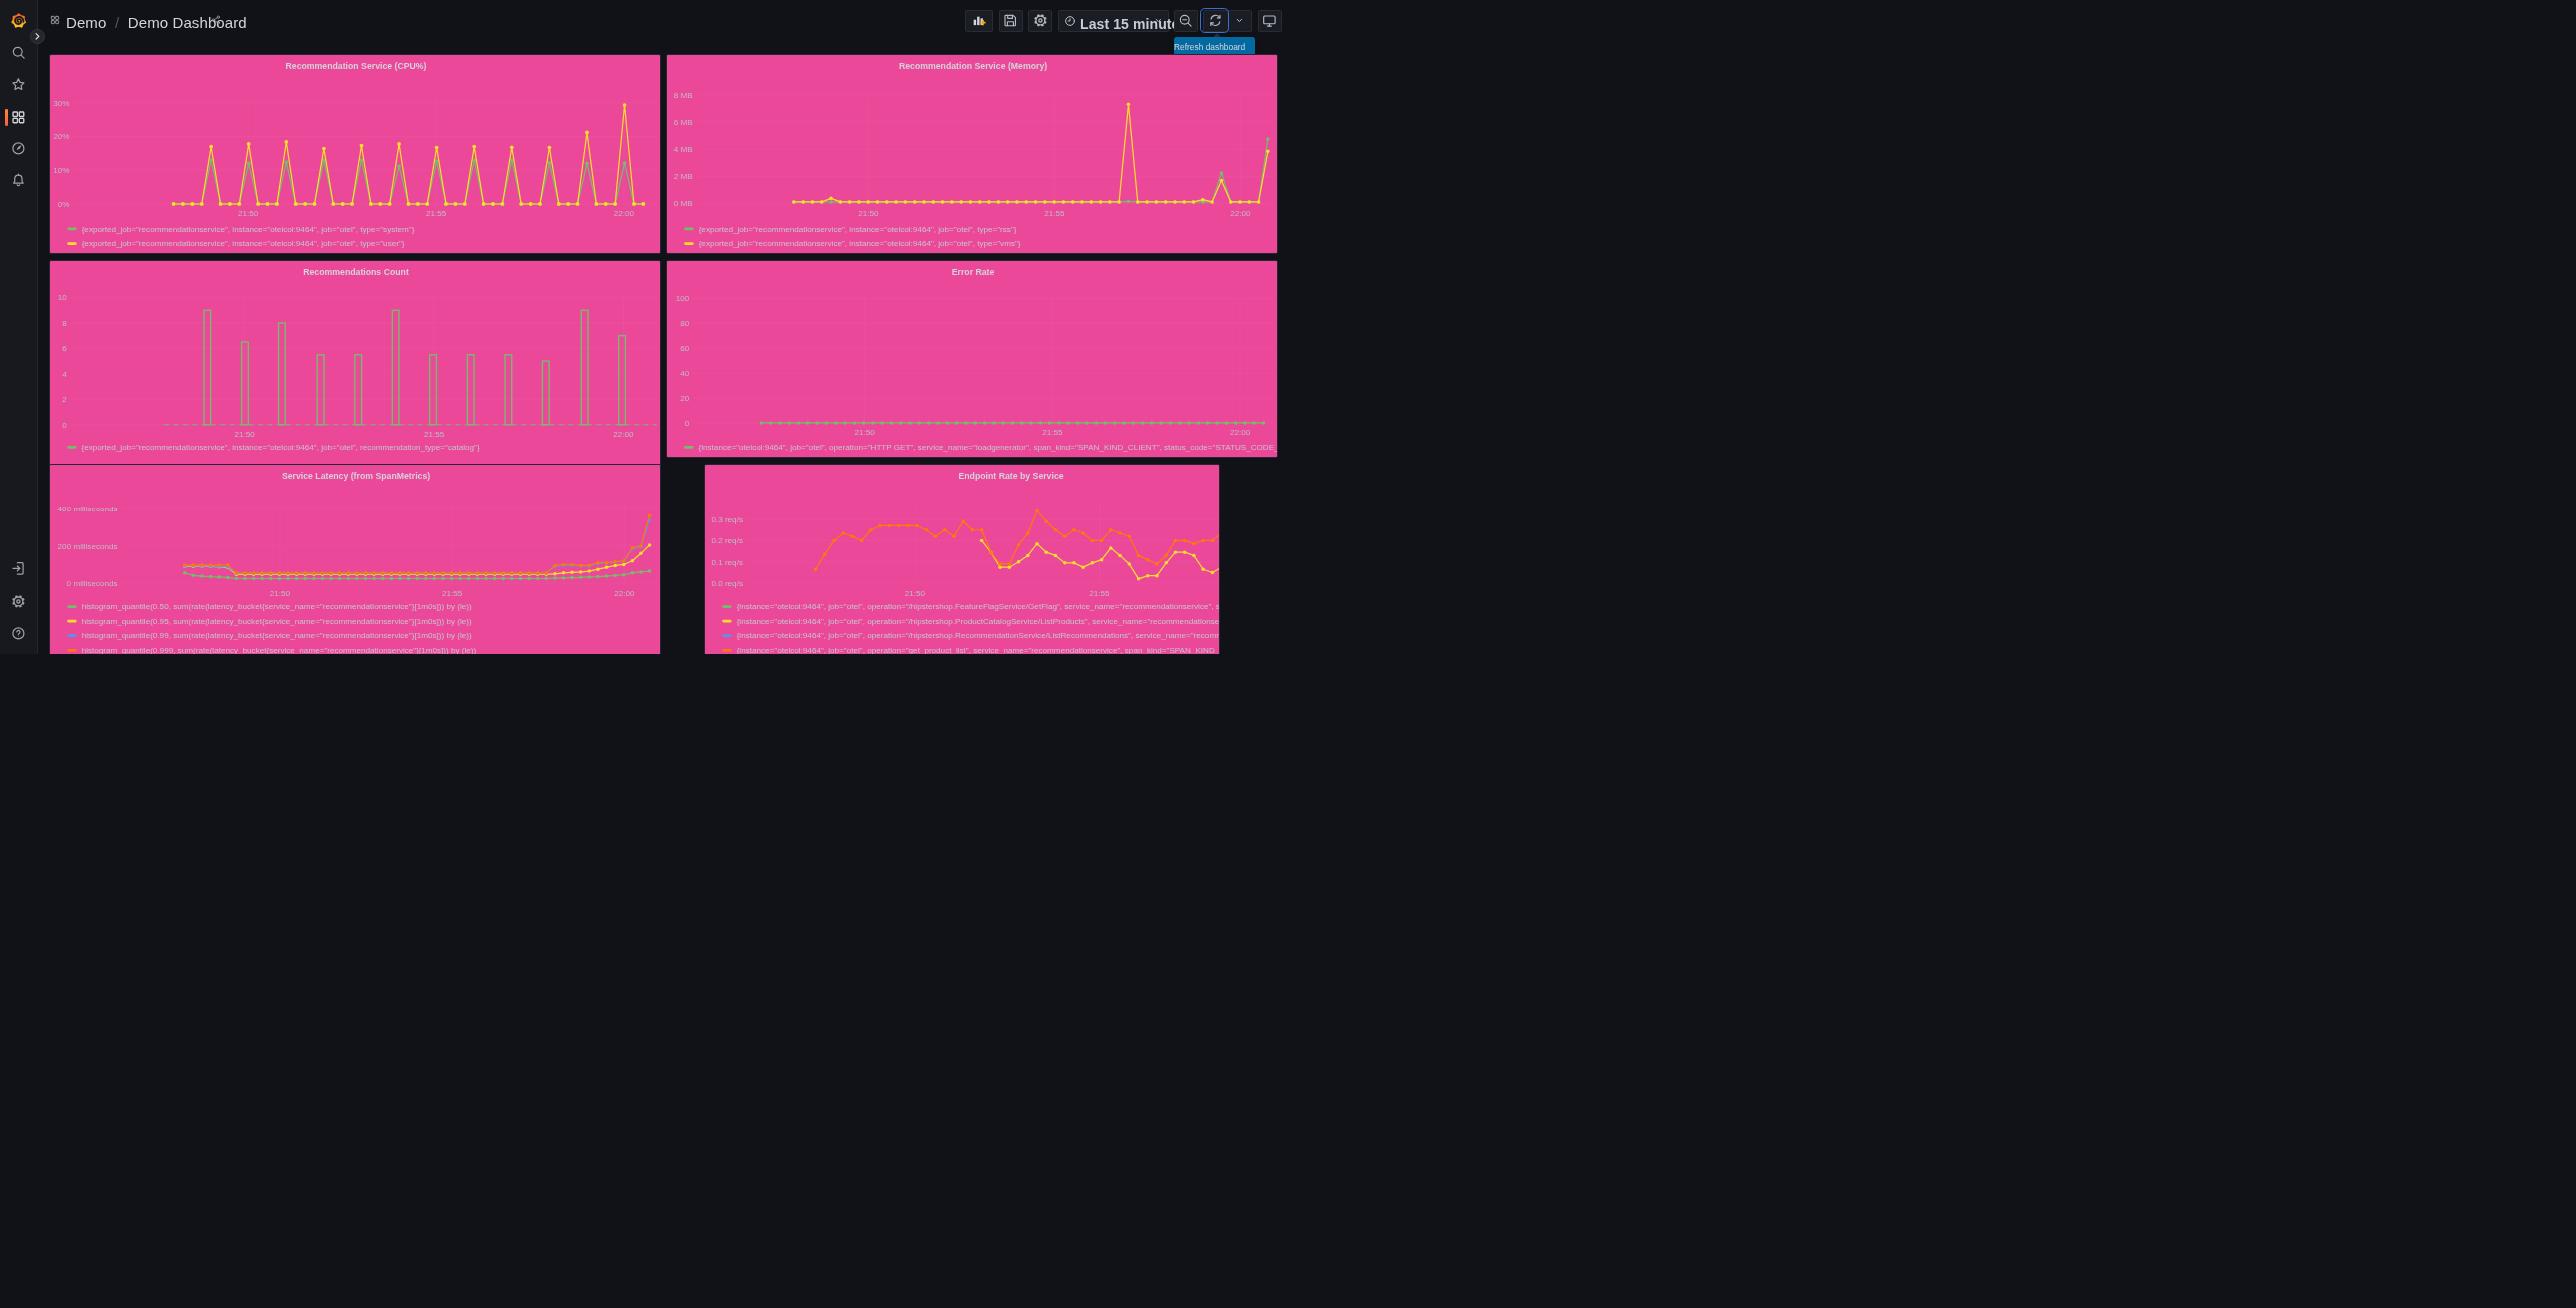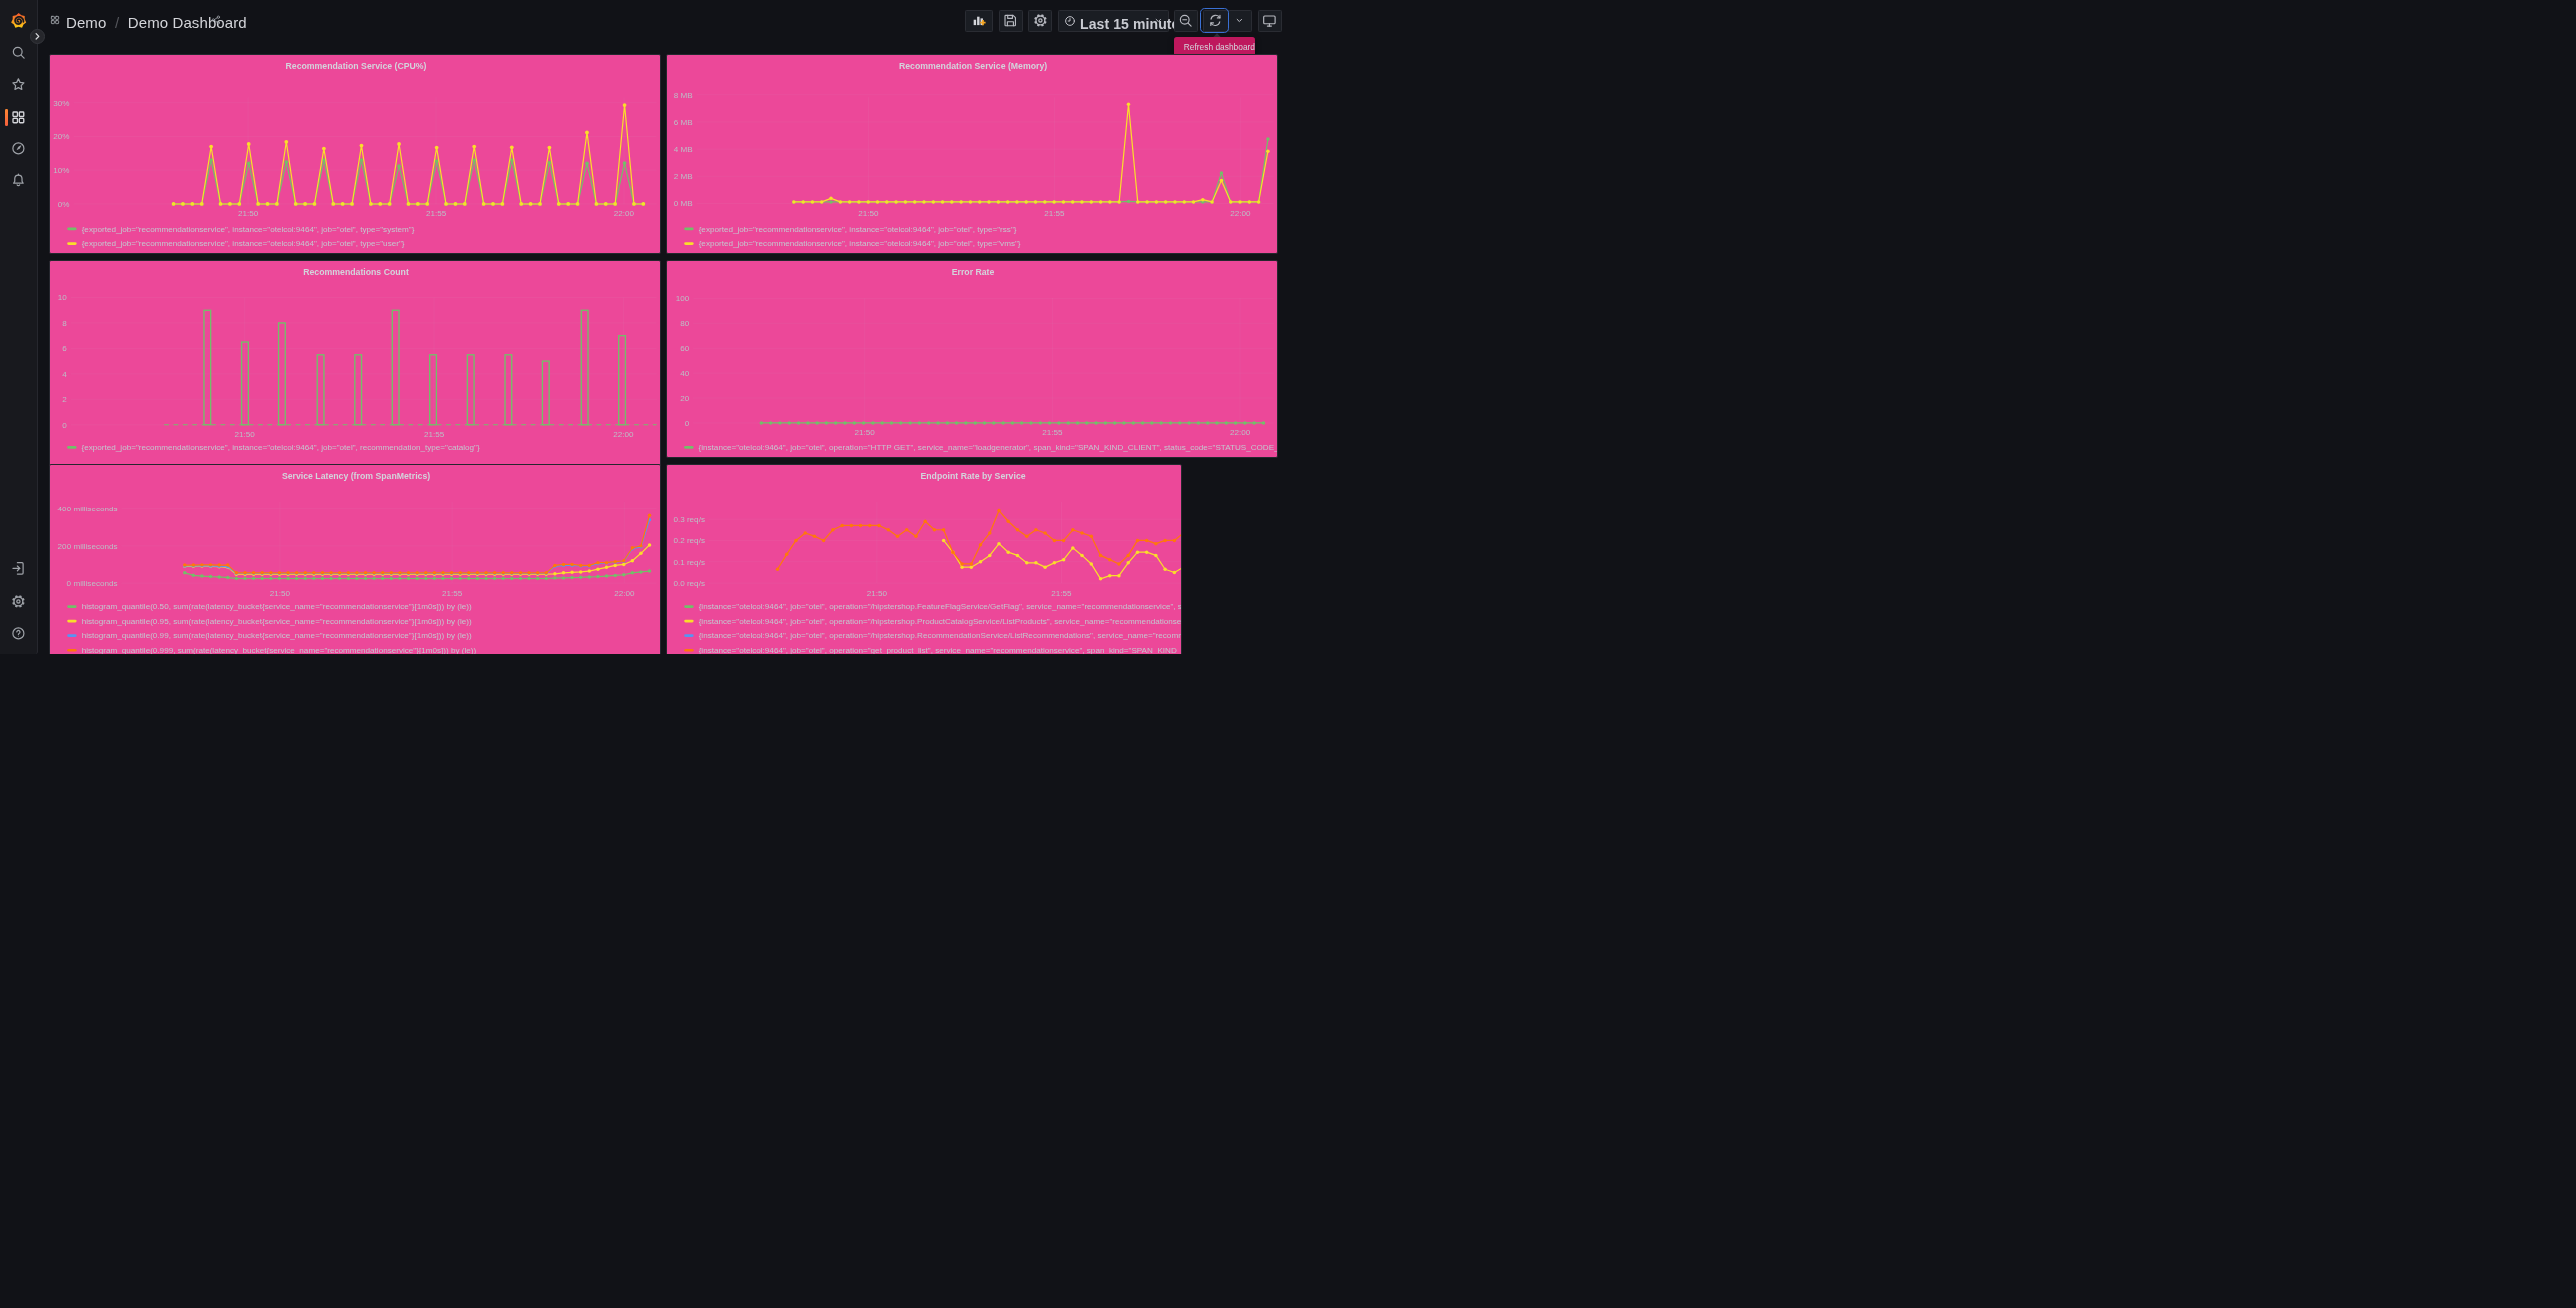--- a/index.html
+++ b/index.html
@@ -133,21 +133,21 @@
     <path d="M6.5 9l4.5 4.5L15.5 9"></path>
   </svg>
 <div class="abs" style="left:1200px;top:8.4px;width:28.5px;height:25px;border:1.7px solid #3a70d4;border-radius:4.7px"></div>
 <div class="btn" style="left:1258px;top:10px;width:24px"></div>
 <svg style="position:absolute;left:1262px;top:13.4px" width="14.8" height="14.8" viewBox="0 0 22 22" fill="none" stroke="#b7b9c0" stroke-width="1.7" stroke-linecap="round" stroke-linejoin="round">
     <rect x="2.5" y="4.5" width="17" height="11.5" rx="1.5"></rect>
     <line x1="8" y1="19.5" x2="14" y2="19.5"></line>
     <line x1="11" y1="16" x2="11" y2="19.5"></line>
   </svg>
 <div class="abs" style="left:1213px;top:35px;width:8px;height:8px;background:#303239;transform:rotate(45deg)"></div>
-<div class="abs" style="left:1174px;top:37px;width:81px;height:20px;background:#be185d;border-radius:2.7px;box-shadow:0 2.7px 6.7px rgba(0,0,0,0.45);color:#d5d6dd;font-size:8.4px;line-height:20px;text-align:right">Refresh dashboard</div>
+<div class="abs" style="left:1174px;top:37px;width:81px;height:20px;background:#0369a1;border-radius:2.7px;box-shadow:0 2.7px 6.7px rgba(0,0,0,0.45);color:#d5d6dd;font-size:8.4px;line-height:20px;text-align:left">Refresh dashboard</div>
 <div class="panel" style="left:49px;top:54px;width:612px;height:200px"><svg width="612" height="200" viewBox="0 0 911.5 298">
       <text x="455.8" y="20.5" text-anchor="middle" font-size="13.0" fill="#d3d4dc" font-weight="700" font-family="Liberation Sans, sans-serif">Recommendation Service (CPU%)</text>
       <line x1="35" y1="71.1" x2="903.5" y2="71.1" stroke="rgba(204,204,220,0.09)" stroke-width="1"></line>
       <line x1="35" y1="121.4" x2="903.5" y2="121.4" stroke="rgba(204,204,220,0.09)" stroke-width="1"></line>
       <line x1="35" y1="171.7" x2="903.5" y2="171.7" stroke="rgba(204,204,220,0.09)" stroke-width="1"></line>
       <line x1="35" y1="222.0" x2="903.5" y2="222.0" stroke="rgba(204,204,220,0.09)" stroke-width="1"></line>
       <line x1="295.0" y1="63" x2="295.0" y2="222.0" stroke="rgba(204,204,220,0.09)" stroke-width="1"></line>
       <line x1="575.0" y1="63" x2="575.0" y2="222.0" stroke="rgba(204,204,220,0.09)" stroke-width="1"></line>
       <line x1="855.0" y1="63" x2="855.0" y2="222.0" stroke="rgba(204,204,220,0.09)" stroke-width="1"></line>
       <text x="29.0" y="75.4" text-anchor="end" font-size="12.1" fill="#bcbec6" font-weight="400" font-family="Liberation Sans, sans-serif">30%</text>
@@ -750,21 +750,21 @@
       <circle cx="893.1" cy="74.7" r="2.6" fill="#ff780a"></circle>
       <rect x="25.5" y="209.0" width="14" height="4" rx="2" fill="#73bf69"></rect>
       <text x="47.0" y="215.3" text-anchor="start" font-size="12.1" fill="#c4c6cf" font-weight="400" font-family="Liberation Sans, sans-serif">histogram_quantile(0.50, sum(rate(latency_bucket{service_name="recommendationservice"}[1m0s])) by (le))</text>
       <rect x="25.5" y="230.6" width="14" height="4" rx="2" fill="#fade2a"></rect>
       <text x="47.0" y="236.9" text-anchor="start" font-size="12.1" fill="#c4c6cf" font-weight="400" font-family="Liberation Sans, sans-serif">histogram_quantile(0.95, sum(rate(latency_bucket{service_name="recommendationservice"}[1m0s])) by (le))</text>
       <rect x="25.5" y="252.2" width="14" height="4" rx="2" fill="#5794f2"></rect>
       <text x="47.0" y="258.5" text-anchor="start" font-size="12.1" fill="#c4c6cf" font-weight="400" font-family="Liberation Sans, sans-serif">histogram_quantile(0.99, sum(rate(latency_bucket{service_name="recommendationservice"}[1m0s])) by (le))</text>
       <rect x="25.5" y="274.0" width="14" height="4" rx="2" fill="#ff780a"></rect>
       <text x="47.0" y="280.3" text-anchor="start" font-size="12.1" fill="#c4c6cf" font-weight="400" font-family="Liberation Sans, sans-serif">histogram_quantile(0.999, sum(rate(latency_bucket{service_name="recommendationservice"}[1m0s])) by (le))</text>
     </svg></div>
-<div class="panel" style="left:666px;top:464px;width:516px;height:198px"><svg width="612" height="198" viewBox="0 0 911.5 295">
+<div class="panel" style="left:704px;top:464px;width:516px;height:198px"><svg width="612" height="198" viewBox="0 0 911.5 295">
       <text x="455.8" y="20.5" text-anchor="middle" font-size="13.0" fill="#d3d4dc" font-weight="700" font-family="Liberation Sans, sans-serif">Endpoint Rate by Service</text>
       <line x1="62" y1="80.6" x2="903.5" y2="80.6" stroke="rgba(204,204,220,0.09)" stroke-width="1"></line>
       <line x1="62" y1="112.4" x2="903.5" y2="112.4" stroke="rgba(204,204,220,0.09)" stroke-width="1"></line>
       <line x1="62" y1="144.2" x2="903.5" y2="144.2" stroke="rgba(204,204,220,0.09)" stroke-width="1"></line>
       <line x1="62" y1="176.0" x2="903.5" y2="176.0" stroke="rgba(204,204,220,0.09)" stroke-width="1"></line>
       <line x1="312.5" y1="55" x2="312.5" y2="176.0" stroke="rgba(204,204,220,0.09)" stroke-width="1"></line>
       <line x1="587.5" y1="55" x2="587.5" y2="176.0" stroke="rgba(204,204,220,0.09)" stroke-width="1"></line>
       <line x1="862.5" y1="55" x2="862.5" y2="176.0" stroke="rgba(204,204,220,0.09)" stroke-width="1"></line>
       <text x="56.4" y="84.9" text-anchor="end" font-size="12.1" fill="#bcbec6" font-weight="400" font-family="Liberation Sans, sans-serif">0.3 req/s</text>
       <text x="56.4" y="116.7" text-anchor="end" font-size="12.1" fill="#bcbec6" font-weight="400" font-family="Liberation Sans, sans-serif">0.2 req/s</text>

